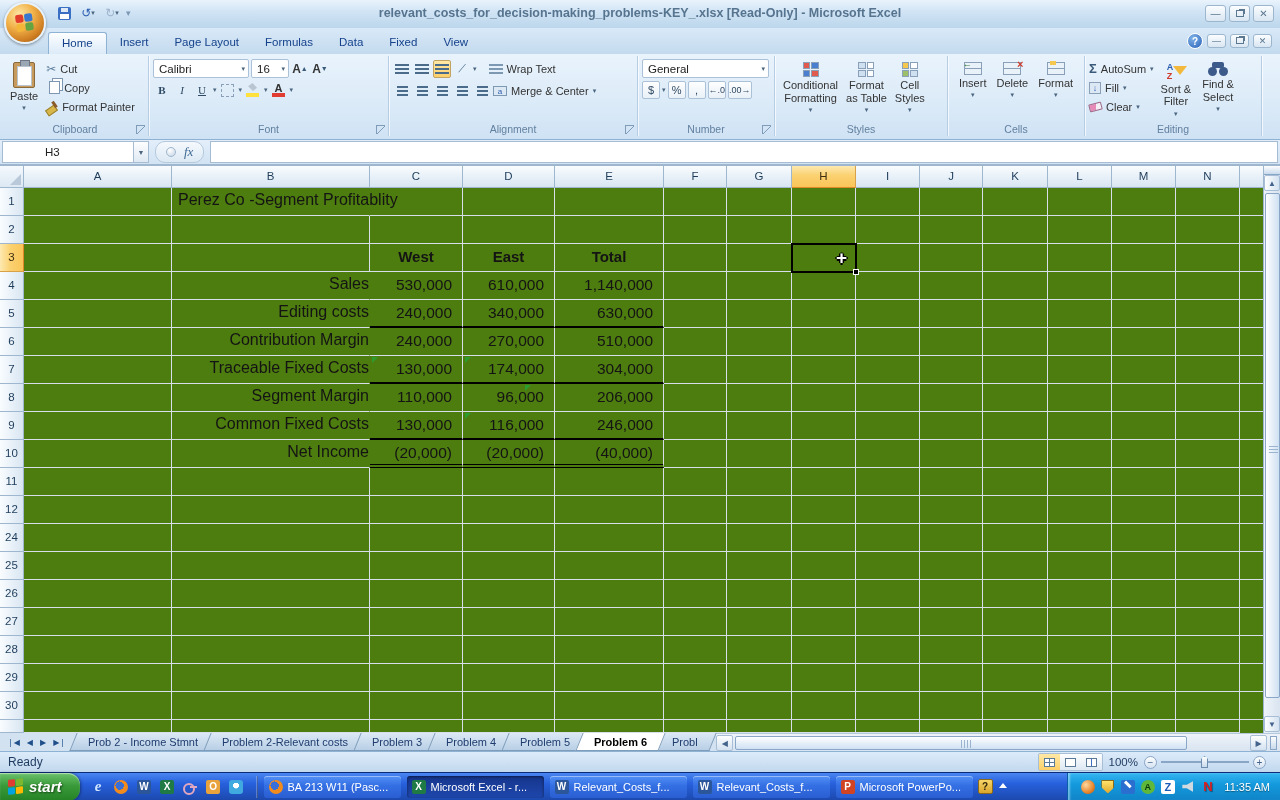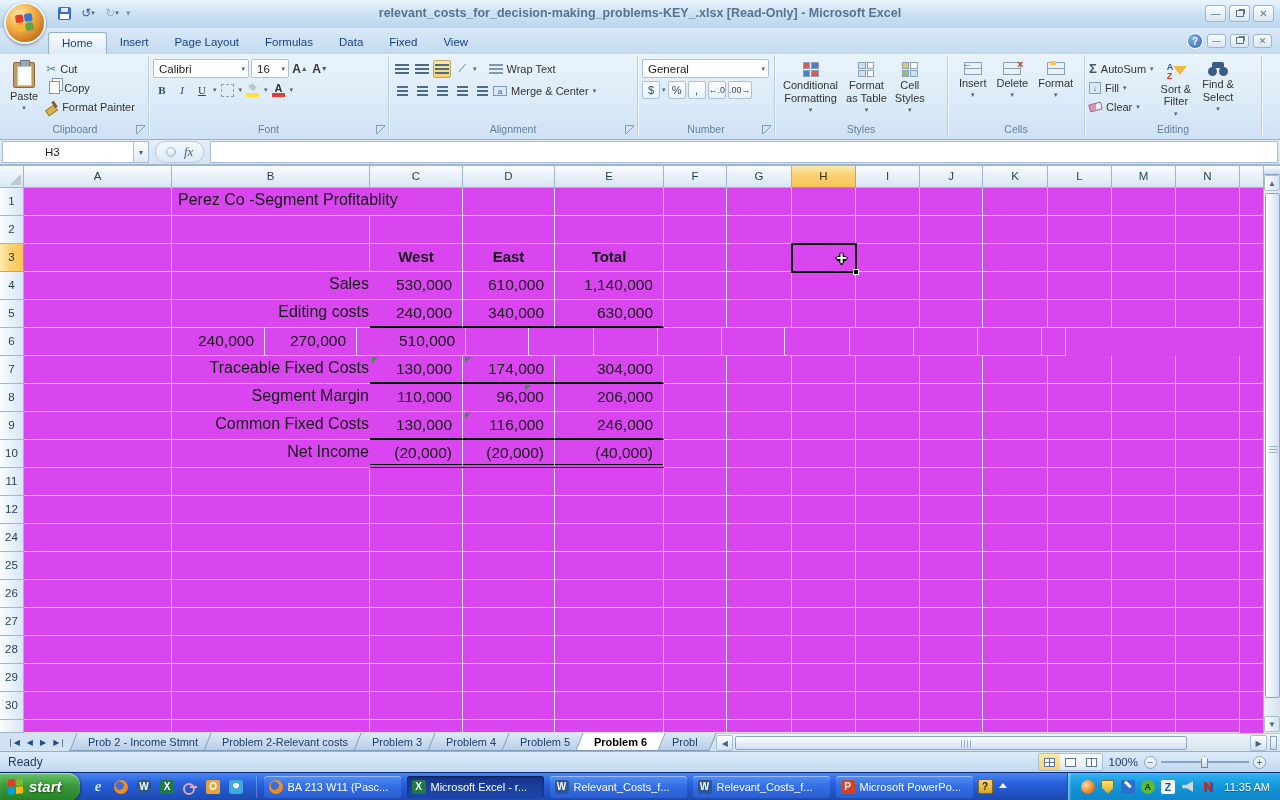--- a/index.html
+++ b/index.html
@@ -140,21 +140,21 @@
   .corner::after { content:""; position:absolute; right:2px; bottom:2px; width:0; height:0;
     border-left:11px solid transparent; border-bottom:11px solid #b9c9d9; }
   .colheads { position:absolute; top:0; left:24px; height:22px; display:flex; }
   .ch { height:22px; text-align:center; line-height:21px; font-size:11.5px; color:#1e3c5a;
     background:linear-gradient(#f9fcfe,#e7f0f8 55%,#d8e5f1); border-right:1px solid #9eb6ce; border-bottom:1px solid #9eb6ce; }
   .ch.sel { background:linear-gradient(#fde9b0,#fbd171 45%,#f9c558); border-right:1px solid #d8a148; border-bottom:1px solid #e0862c; color:#3d2d10; }
   .rowheads { position:absolute; top:22px; left:0; width:24px; }
   .rh { width:24px; height:28px; text-align:center; line-height:27px; font-size:11.5px; color:#1e3c5a;
     background:linear-gradient(90deg,#f9fcfe,#e7f0f8 55%,#d8e5f1); border-right:1px solid #9eb6ce; border-bottom:1px solid #9eb6ce; }
   .rh.sel { background:linear-gradient(90deg,#fde9b0,#fbd171 45%,#f9c558); border-bottom:1px solid #d8a148; border-right:1px solid #e0862c; color:#3d2d10; }
-  .cells { position:absolute; top:22px; left:24px; width:1240px; height:545px; background:#d946ef; overflow:hidden; }
+  .cells { position:absolute; top:22px; left:24px; width:1240px; height:545px; background:#4d7c0f; overflow:hidden; }
   .cellrow { display:flex; height:28px; }
   .cell { height:28px; border-right:1px solid #d7dfea; border-bottom:1px solid #d7dfea; position:relative;
     font-size:15.5px; color:#141414; overflow:visible; }
   .c-title { font-size:16px; white-space:nowrap; padding:3px 0 0 6px; z-index:5; border-right-color:transparent; }
   .c-lbl { font-size:16px; padding:3px 0 0 6px; white-space:nowrap; z-index:4; border-right-color:transparent;text-align:right; }
   .c-hdr { font-weight:bold; font-size:15px; text-align:center; padding-top:4px; }
   .c-num { text-align:right; padding:4px 10px 0 0; }
   .u1 { border-bottom:2px solid #000 !important; }
   .u2 { border-bottom:4px double #000 !important; }
   .gflag { position:absolute; width:0; height:0; border-top:6px solid #2e9b2e; border-right:6px solid transparent; z-index:8; }
@@ -671,20 +671,21 @@
           <div class="cell" style="width: 64px;"></div>
           <div class="cell" style="width: 63px;"></div>
           <div class="cell" style="width: 65px;"></div>
           <div class="cell" style="width: 64px;"></div>
           <div class="cell" style="width: 64px;"></div>
           <div class="cell" style="width: 64px;"></div>
           <div class="cell" style="width: 24px;"></div>
         </div>
         <div class="cellrow">
           <div class="cell" style="width: 148px;"></div>
+          <div class="cell c-lbl" style="width: 198px;">Contribution Margin</div>
           <div class="cell c-num" style="width: 93px;">240,000</div>
           <div class="cell c-num" style="width: 92px;">270,000</div>
           <div class="cell c-num" style="width: 109px;">510,000</div>
           <div class="cell" style="width: 63px;"></div>
           <div class="cell" style="width: 65px;"></div>
           <div class="cell" style="width: 64px;"></div>
           <div class="cell" style="width: 64px;"></div>
           <div class="cell" style="width: 63px;"></div>
           <div class="cell" style="width: 65px;"></div>
           <div class="cell" style="width: 64px;"></div>

